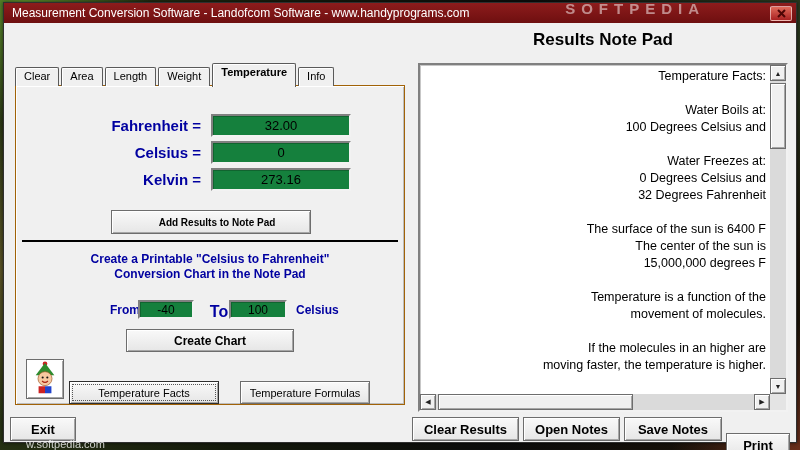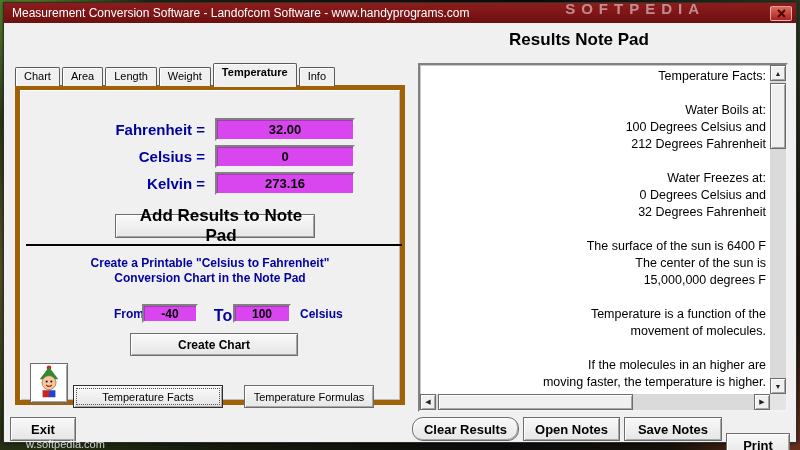--- a/index.html
+++ b/index.html
@@ -20,38 +20,38 @@
     align-items:center; padding:0 4px 0 8px; }
   .title-text { color:#fff; font-size:12px; white-space:nowrap; }
   .close-btn { margin-left:auto; width:22px; height:15px; border:1px solid rgba(255,255,255,.55);
     border-radius:2px; background:linear-gradient(#e06a5a,#a92222); display:flex; align-items:center;
     justify-content:center; cursor:default; }
   .content { position:absolute; left:0; right:0; top:20px; bottom:0; background:#f0f0f0; }
 
   
   .panel-title { position:absolute; top:7px; font-size:17px; font-weight:bold; color:#000; text-align:center; }
   .panel-title.lp { left:11px; width:390px; }
-  .panel-title.rp { left:390px; width:370px; }
+  .panel-title.rp { left:414px; width:370px; }
 
   
   .tabstrip { position:absolute; left:11px; top:39px; height:24px; display:flex; align-items:flex-end; z-index:3; }
   .tab { height:19px; padding:2px 8px 0; font-size:11px; color:#000; background:#f0f0f0;
     border:1px solid #5a5a5a; border-bottom:none; border-radius:2px 2px 0 0; margin-right:2px;
     box-shadow:inset 1px 1px 0 #fff; white-space:nowrap; }
   .tab.active { height:24px; font-weight:bold; margin-bottom:-1px; z-index:4; }
   .tabpage { position:absolute; left:11px; top:62px; width:390px; height:320px; background:#f0f0f0;
-    border:5px solid #a16207; box-shadow:inset 1px 1px 0 #fff, inset -1px -1px 0 #bdbdbd; z-index:2; }
+    border:1px solid #a16207; box-shadow:inset 1px 1px 0 #fff, inset -1px -1px 0 #bdbdbd; z-index:2; }
 
   
   .btn { position:absolute; background:linear-gradient(#f9f9f9,#e6e6e6); border:1px solid #6d6d6d;
     box-shadow:inset 1px 1px 0 #ffffff, inset -1px -1px 0 #a6a6a6; color:#000;
     display:flex; align-items:center; justify-content:center; cursor:default; }
   .btn.focused { border-color:#2e2e2e; outline:1px dotted #555; outline-offset:-4px; }
-  .tbox { position:absolute; background:#d946ef; border:2px solid; border-color:#808080 #f2f2f2 #f2f2f2 #808080;
-    box-shadow:inset 1px 1px 0 rgba(0,0,0,.22); text-align:center; font-size:13px; color:#000;font-weight:bold; }
+  .tbox { position:absolute; background:#15803d; border:2px solid; border-color:#808080 #f2f2f2 #f2f2f2 #808080;
+    box-shadow:inset 1px 1px 0 rgba(0,0,0,.22); text-align:center; font-size:13px; color:#000; }
 
   .blue { color:#0000a0; font-weight:bold; }
   .field-label { position:absolute; left:0; width:185px; text-align:right; font-size:15px; line-height:24px; }
   .divider { position:absolute; left:6px; width:376px; height:2px; background:#000; }
   .chart-text { position:absolute; left:0; width:100%; text-align:center; font-size:12px; }
 
   
   .notepad { position:absolute; left:414px; top:40px; width:370px; height:349px; background:#fff;
     border:2px solid; border-color:#808080 #f2f2f2 #f2f2f2 #808080; box-shadow:inset 1px 1px 0 rgba(0,0,0,.22); }
   .np-text { position:absolute; left:0; top:0; right:16px; bottom:16px; overflow:hidden; padding:3px 4px 0 7px;text-align:right; }
@@ -87,21 +87,21 @@
             <path d="M1 1 L8 8 M8 1 L1 8" stroke="#4d0505" stroke-width="2"></path>
           </svg>
       </span>
     </div>
   </div>
 
   <div class="content">
     <div class="panel-title rp">Results Note Pad</div>
 
     <div class="tabstrip">
-        <div class="tab">Chart</div>
+        <div class="tab">Clear</div>
         <div class="tab">Area</div>
         <div class="tab">Length</div>
         <div class="tab">Weight</div>
         <div class="tab active">Temperature</div>
         <div class="tab">Info</div>
       </div>
 
     <div class="tabpage">
 
       <div style="position:absolute; top:28px; width:100%;">
@@ -110,21 +110,21 @@
       </div>
       <div style="position:absolute; top:55px; width:100%;">
         <div class="field-label blue">Celsius =</div>
         <input class="tbox" style="left: 195px; top: 0px; width: 140px; height: 23px;" value="0">
       </div>
       <div style="position:absolute; top:82px; width:100%;">
         <div class="field-label blue">Kelvin =</div>
         <input class="tbox" style="left: 195px; top: 0px; width: 140px; height: 23px;" value="273.16">
       </div>
 
-      <button class="btn" style="left:95px; top:124px; width:200px; height:24px; font-size:17px; font-weight:bold;padding-left:12px;">Add Results to Note Pad</button>
+      <button class="btn" style="left:95px; top:124px; width:200px; height:24px; font-size:10px; font-weight:bold;padding-left:12px;">Add Results to Note Pad</button>
 
       <div class="divider" style="top:154px;"></div>
 
       <div class="chart-text blue" style="top:166px;">Create a Printable "Celsius to Fahrenheit"</div>
       <div class="chart-text blue" style="top:181px;">Conversion Chart in the Note Pad</div>
 
       <span class="blue" style="position:absolute; left:86px; top:217px; width:42px; text-align:right; font-size:12px;">From:</span>
       <input class="tbox" style="left: 122px; top: 214px; width: 56px; height: 19px; font-size: 12px;" value="-40">
       <span class="blue" style="position:absolute; left:192px; top:217px; width:22px; text-align:center; font-size:16px;">To</span>
       <input class="tbox" style="left: 213px; top: 214px; width: 58px; height: 19px; font-size: 12px;" value="100">
@@ -150,21 +150,20 @@
       <button class="btn focused" style="left:53px; top:295px; width:150px; height:23px; font-size:11px;">Temperature Facts</button>
       <button class="btn" style="left:224px; top:295px; width:130px; height:23px; font-size:11px;">Temperature Formulas</button>
     </div>
 
     <div class="notepad">
       <div class="np-text">
           <div class="np-line">Temperature Facts:</div>
           <div class="np-line"></div>
           <div class="np-line">Water Boils at:</div>
           <div class="np-line">100 Degrees Celsius and</div>
-          <div class="np-line">212 Degrees Fahrenheit</div>
           <div class="np-line"></div>
           <div class="np-line">Water Freezes at:</div>
           <div class="np-line">0 Degrees Celsius and</div>
           <div class="np-line">32 Degrees Fahrenheit</div>
           <div class="np-line"></div>
           <div class="np-line">The surface of the sun is 6400 F</div>
           <div class="np-line">The center of the sun is</div>
           <div class="np-line">15,000,000 degrees F</div>
           <div class="np-line"></div>
           <div class="np-line">Temperature is a function of the</div>
@@ -180,21 +179,21 @@
       </div>
       <div class="hscroll">
         <div class="sb-btn lf">◀</div>
         <div class="sb-thumb-h"></div>
         <div class="sb-btn rt">▶</div>
       </div>
       <div class="sb-corner"></div>
     </div>
 
     <button class="btn" style="left:6px; top:394px; width:66px; height:24px; font-size:13px; font-weight:bold;">Exit</button>
-    <button class="btn" style="left:408px; top:394px; width:107px; height:24px; font-size:13px; font-weight:bold;border-radius:11px;">Clear Results</button>
+    <button class="btn" style="left:408px; top:394px; width:107px; height:24px; font-size:13px; font-weight:bold;">Clear Results</button>
     <button class="btn" style="left:519px; top:394px; width:97px; height:24px; font-size:13px; font-weight:bold;">Open Notes</button>
     <button class="btn" style="left:620px; top:394px; width:98px; height:24px; font-size:13px; font-weight:bold;">Save Notes</button>
     <button class="btn" style="left:722px; top:410px; width:64px; height:24px; font-size:13px; font-weight:bold;">Print</button>
   </div>
 </div>
 
 <div class="wm-tr">SOFTPEDIA</div>
 <div class="wm-bl">w.softpedia.com</div>
 
 </body></html>

